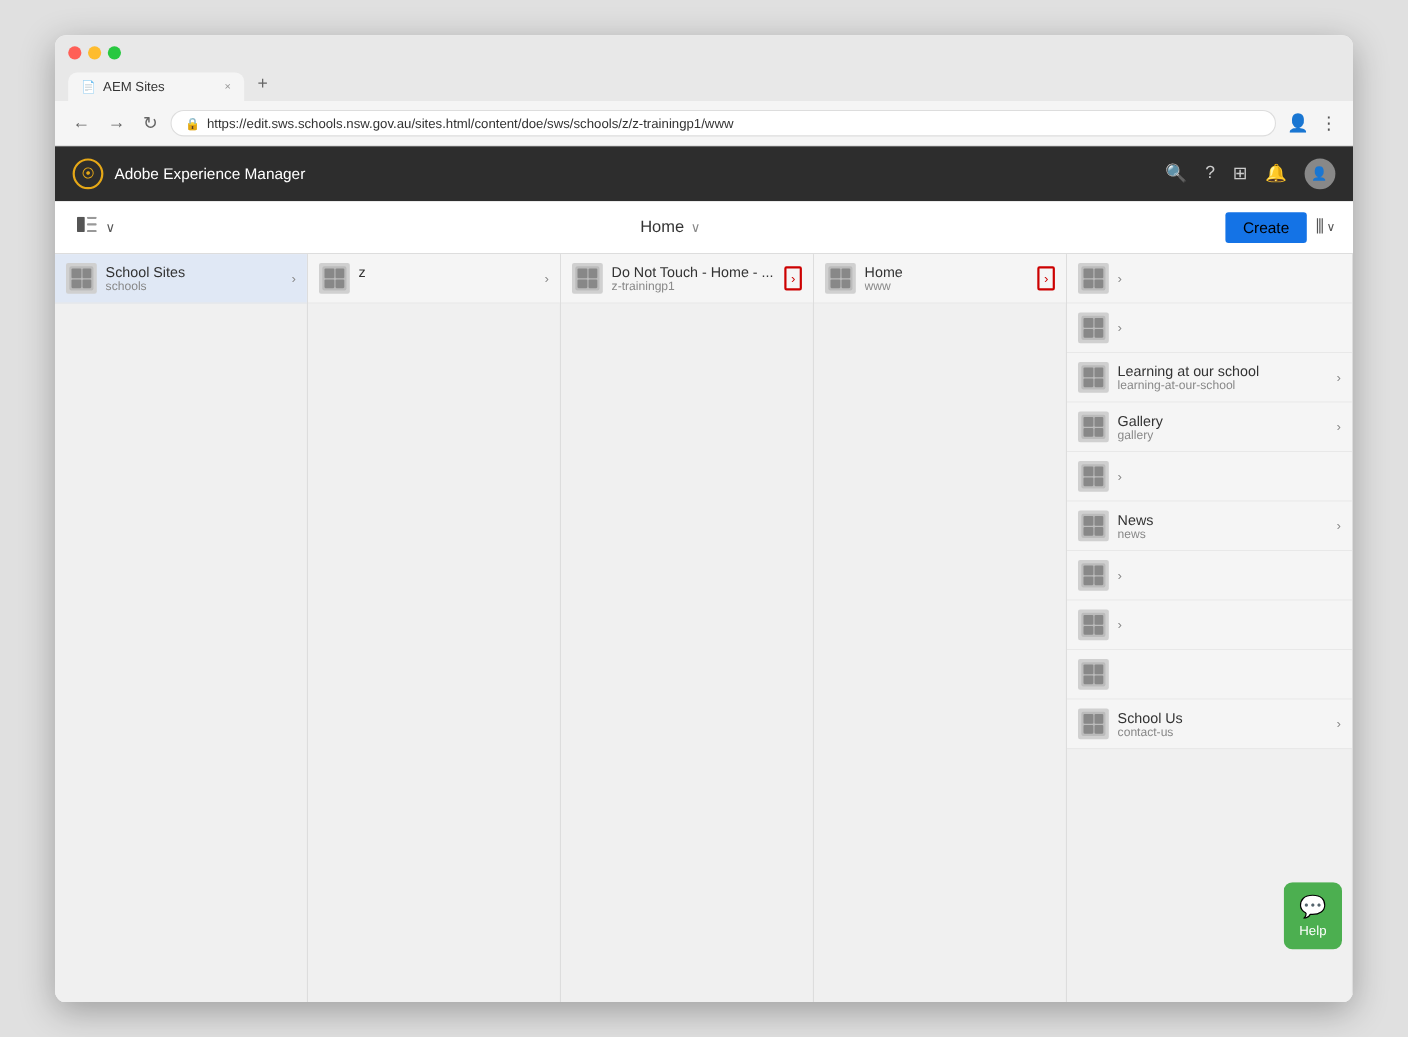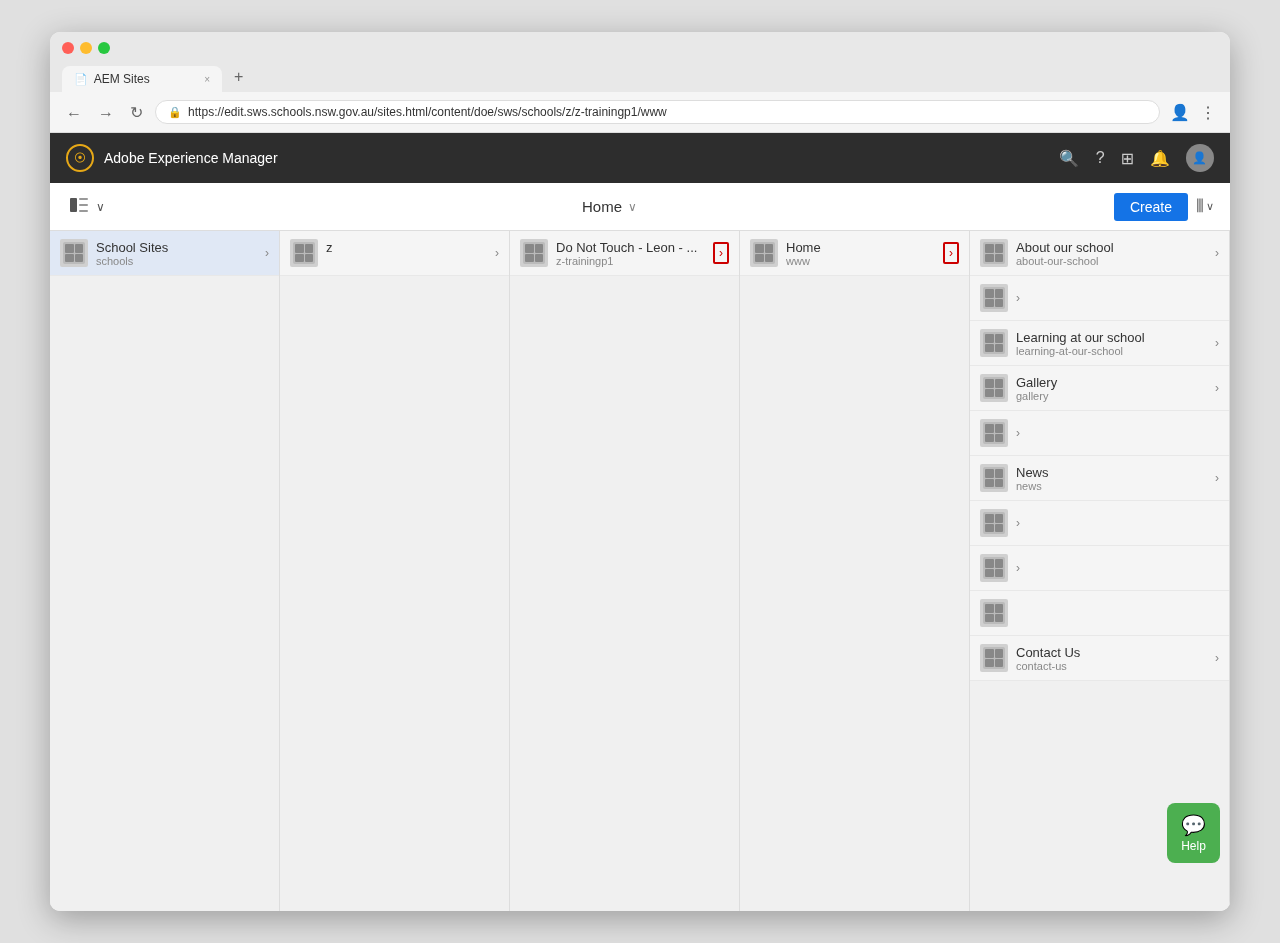--- a/index.html
+++ b/index.html
@@ -186,21 +186,21 @@
       font-size: 15px;
       color: #333;
     }
     .toolbar-right {
       display: flex;
       align-items: center;
       gap: 8px;
     }
     .create-btn {
       background: #1473e6;
-      color: #ffffff;
+      color: #000000;
       border: none;
       border-radius: 3px;
       padding: 6px 16px;
       font-size: 14px;
       cursor: pointer;
       font-weight: 500;
       text-align: right;
     }
     .view-btn {
       background: none;
@@ -434,21 +434,21 @@
       <div class="column-item">
         <div class="item-thumbnail">
           <div class="item-thumbnail-inner">
             <div></div>
               <div></div>
               <div></div>
               <div></div>
           </div>
         </div>
         <div class="item-text">
-          <div class="item-title">Do Not Touch - Leon - ...</div>
+          <div class="item-title">Do Not Touch - Home - ...</div>
           <div class="item-subtitle">z-trainingp1</div>
         </div>
         <span class="item-arrow-highlight">›</span>
       </div>
     </div>
 
     <div class="column">
       <div class="column-item">
         <div class="item-thumbnail">
           <div class="item-thumbnail-inner">
@@ -469,24 +469,20 @@
     <div class="column-wide">
       <div class="column-item">
         <div class="item-thumbnail">
           <div class="item-thumbnail-inner">
             <div></div>
               <div></div>
               <div></div>
               <div></div>
           </div>
         </div>
-        <div class="item-text">
-          <div class="item-title">About our school</div>
-          <div class="item-subtitle">about-our-school</div>
-        </div>
         <span class="item-arrow">›</span>
       </div>
       <div class="column-item">
         <div class="item-thumbnail">
           <div class="item-thumbnail-inner">
             <div></div>
               <div></div>
               <div></div>
               <div></div>
           </div>
@@ -585,21 +581,21 @@
       <div class="column-item">
         <div class="item-thumbnail">
           <div class="item-thumbnail-inner">
             <div></div>
               <div></div>
               <div></div>
               <div></div>
           </div>
         </div>
         <div class="item-text">
-          <div class="item-title">Contact Us</div>
+          <div class="item-title">School Us</div>
           <div class="item-subtitle">contact-us</div>
         </div>
         <span class="item-arrow">›</span>
       </div>
     </div>
   </div>
 </div>
 
 <button class="help-btn">
   <span class="help-icon">💬</span>

